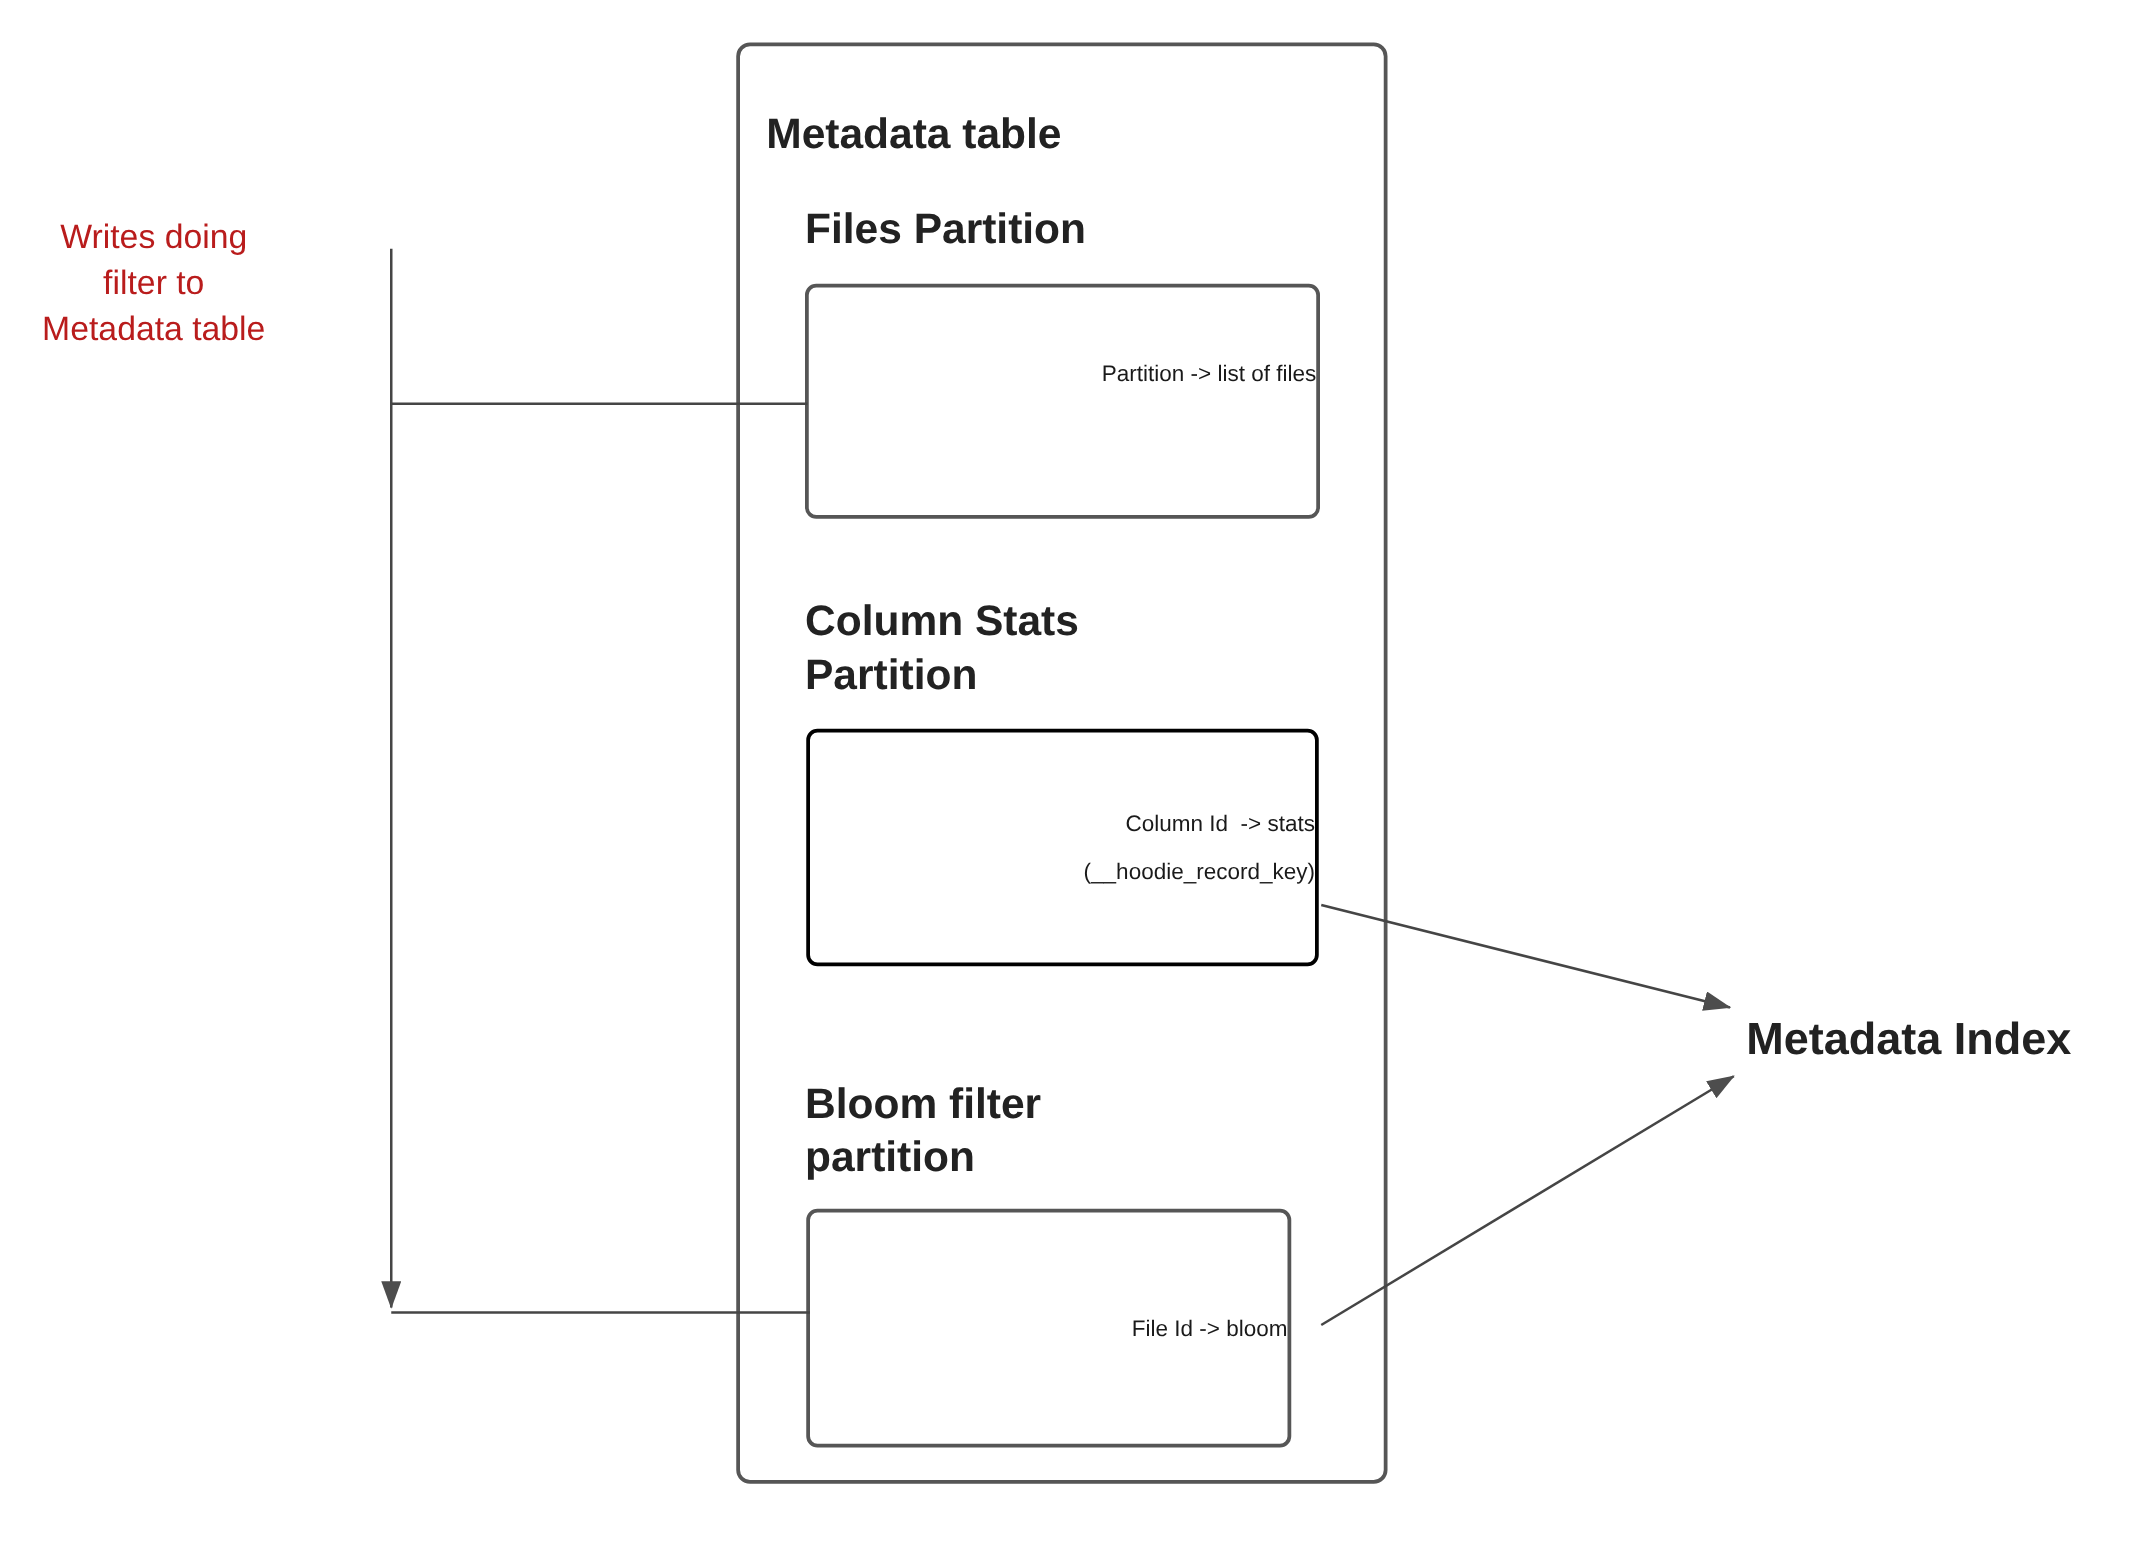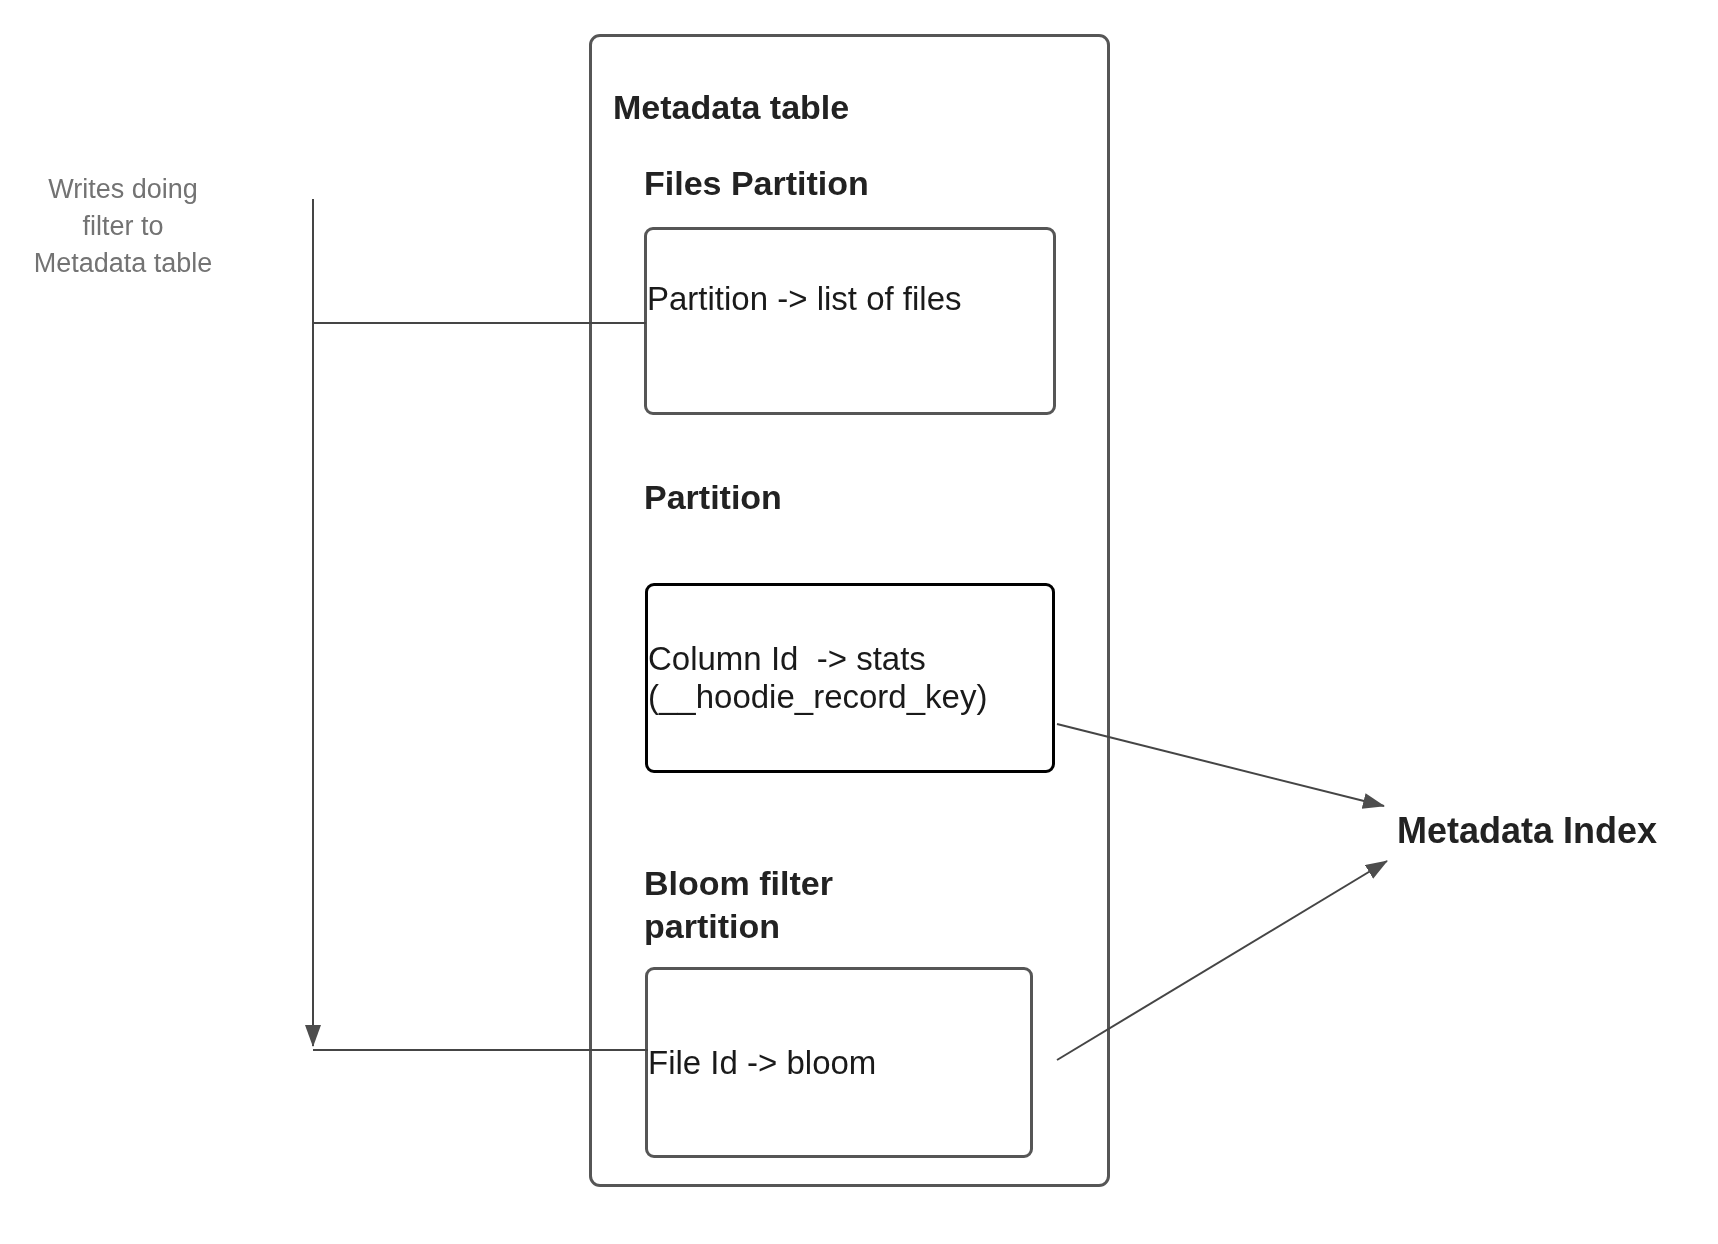--- a/index.html
+++ b/index.html
@@ -14,45 +14,45 @@
     background: #ffffff;
     overflow: hidden;
     font-family: "Liberation Sans", sans-serif;
     color: #1a1a1a;
   }
   .note {
     position: absolute;
     text-align: center;
     font-size: 27px;
     line-height: 37px;
-    color: #737373;
+    color: #b91c1c;
   }
   .heading {
     position: absolute;
     font-weight: bold;
     font-size: 34px;
     line-height: 43px;
     color: #222222;
     text-align: left;
   }
   .heading.left-align {
     text-align: left;
   }
   .box {
     position: absolute;
     box-sizing: border-box;
     background: #ffffff;
     border: 3px solid #565656;
     border-radius: 9px;
     display: flex;
     flex-direction: column;
-    align-items: flex-start;
+    align-items: flex-end;
     justify-content: center;
     text-align: center;
-    font-size: 33px;
+    font-size: 18px;
     line-height: 38px;
     color: #1a1a1a;
     white-space: pre-wrap;
   }
   .box.emphasis {
     border: 3.5px solid #000000;
   }
   .outer-box {
     position: absolute;
     box-sizing: border-box;
@@ -87,20 +87,21 @@
 
   <div class="heading left-align" style="left:613px; top:86px; width:480px;">Metadata table</div>
 
   <div class="heading" style="left:644px; top:162px; width:412px;">Files Partition</div>
 
   <div class="box" style="left:644px; top:227px; width:412px; height:188px; padding-bottom:44px;">
     <div>Partition -&gt; list of files</div>
   </div>
 
   <div class="heading" style="left:644px; top:476px; width:412px;">
+    <div>Column Stats</div>
     <div>Partition</div>
   </div>
 
   <div class="box emphasis" style="left:645px; top:583px; width:410px; height:190px;">
     <div>Column Id  -&gt; stats</div>
     <div>(__hoodie_record_key)</div>
   </div>
 
   <div class="heading" style="left:644px; top:862px; width:412px;">
     <div>Bloom filter</div>

